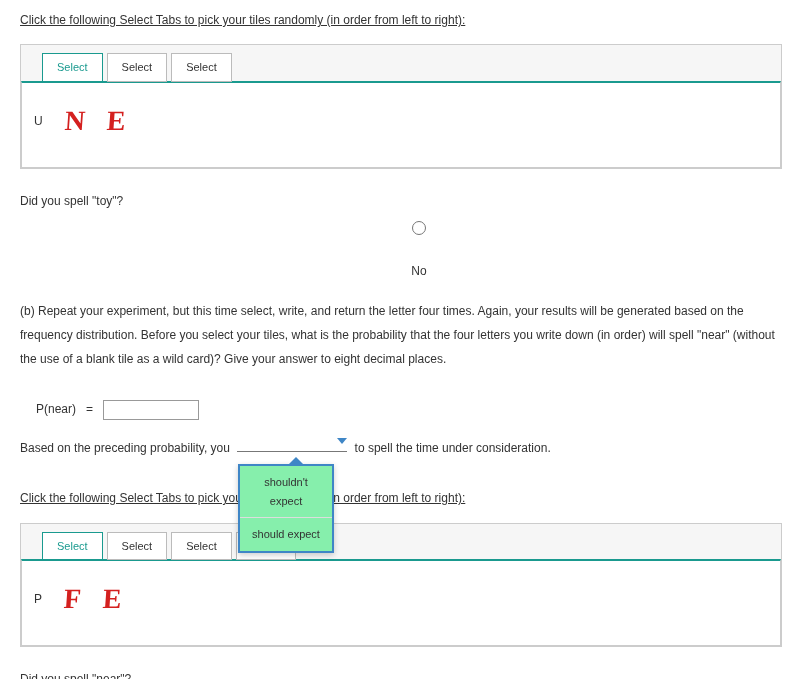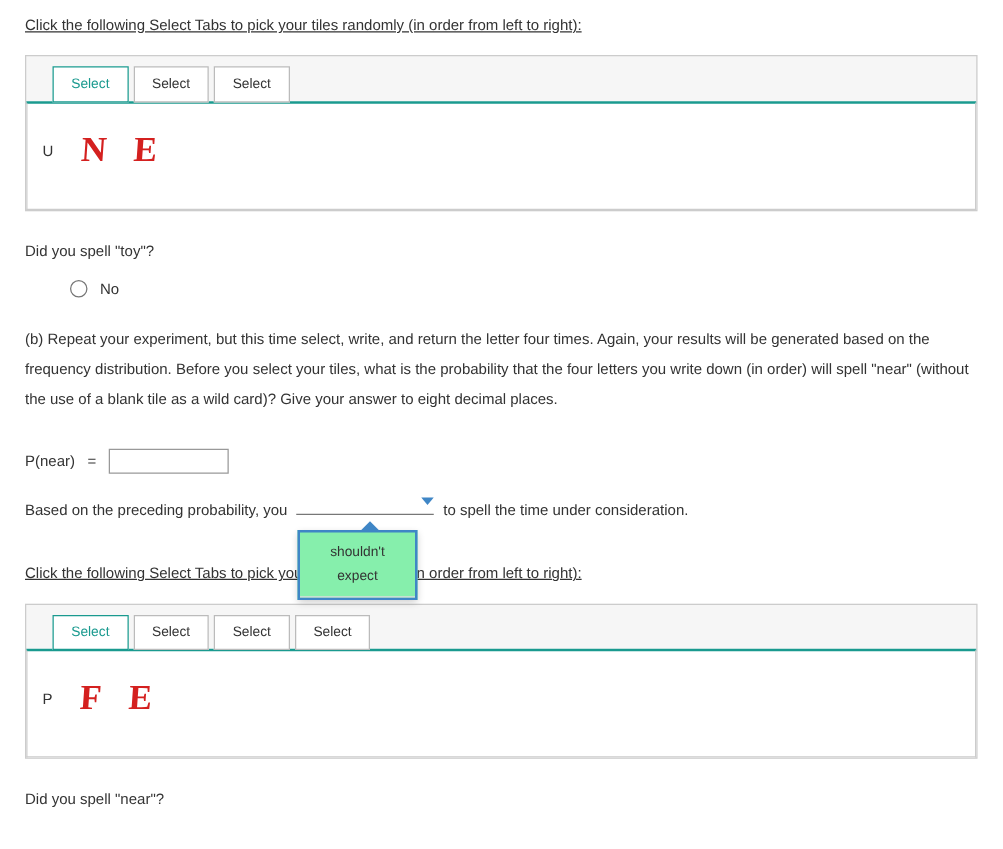--- a/index.html
+++ b/index.html
@@ -56,29 +56,31 @@
     font-size: 28px;
     font-weight: bold;
     display: inline-block;
     transform: skewX(-4deg);
   }
   .question { margin: 22px 0 10px 0; }
   .radio-group { margin: 4px 0 0 36px; }
   .radio-item {
     display: flex;
     align-items: center;
-    gap: 10px;
+    gap: 26px;
     margin: 8px 0 16px 0;
     font-size: 12px;
+    flex-direction: column;
   }
   .radio-item input { margin:0; width:14px; height:14px; cursor:pointer;}
   .para { margin: 18px 0; line-height: 2; }
   .prob-row {
-    margin: 28px 0 18px 0;
+    margin: 28px 0 18px 16px;
     display: flex;
+    align-items: center;
     gap: 10px;
     font-size: 12px;
   }
   .text-input {
     width: 96px;
     height: 20px;
     border: 1px solid #999;
     padding: 1px 4px;
     font-size: 12px;
   }
@@ -165,20 +167,21 @@
   <span>P(near)</span>
   <span>=</span>
   <input class="text-input" type="text" value="" style="">
 </div>
 
 <div class="flow">
   <span>Based on the preceding probability, you </span><span class="inline-select"><span class="caret"></span></span><span> to spell the time under consideration.</span>
 
   <div class="dropdown">
     <div class="dropdown-item">shouldn't expect</div>
+    <div class="dropdown-item">should expect</div>
   </div>
 </div>
 
 <p class="instruction" style="margin-top:30px">Click the following Select Tabs to pick your tiles randomly (in order from left to right):</p>
 
 <div class="select-panel">
   <div class="tabbar">
     <div class="tab selected">Select</div>
     <div class="tab">Select</div>
     <div class="tab">Select</div>

